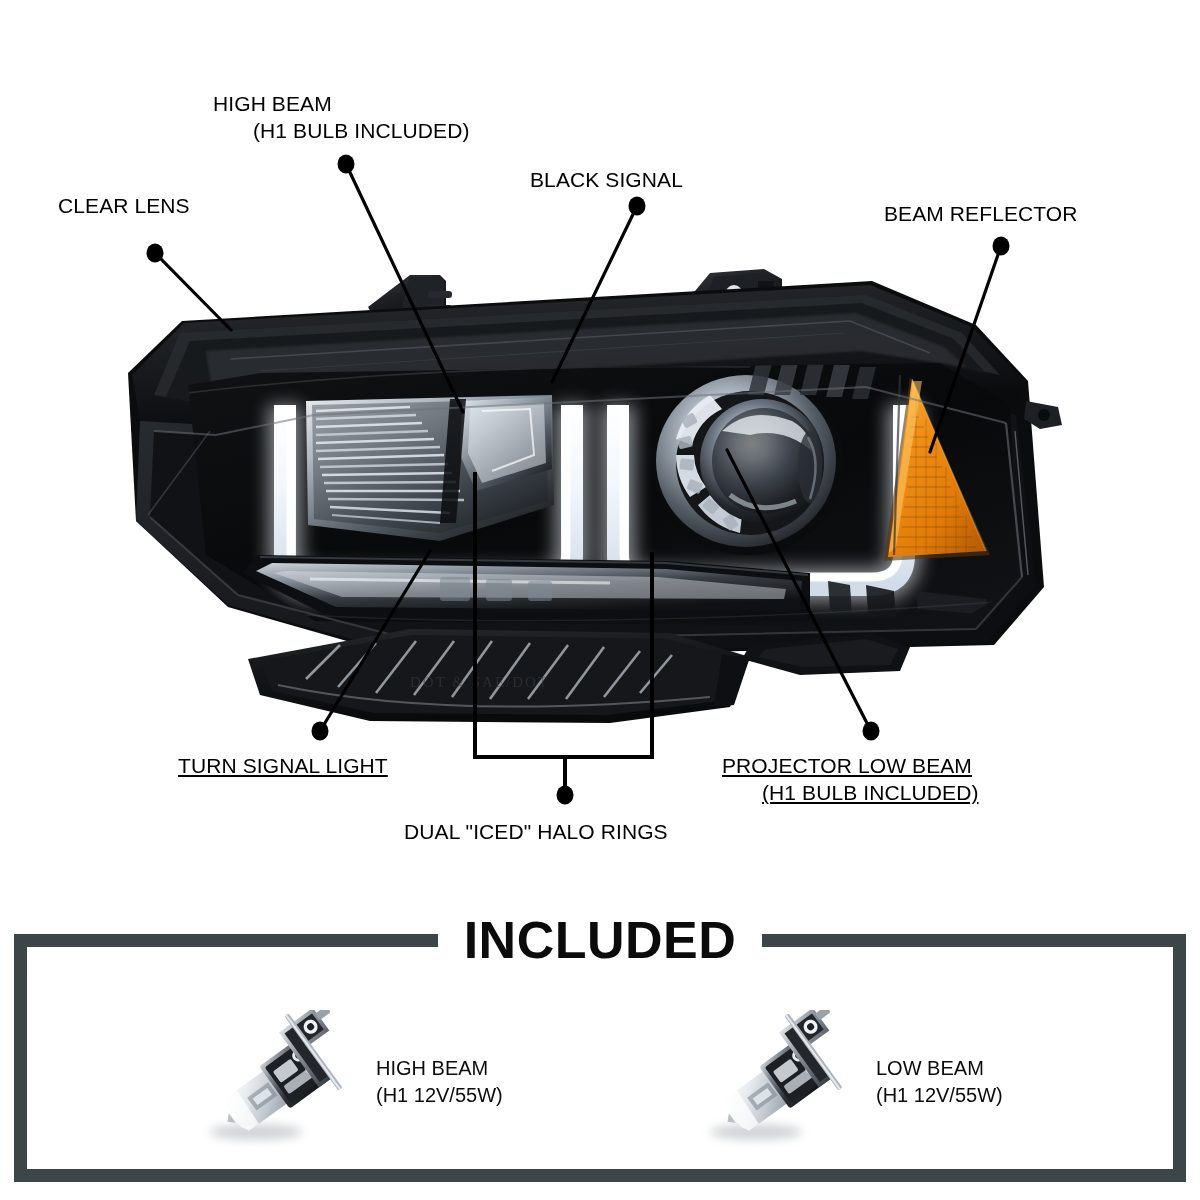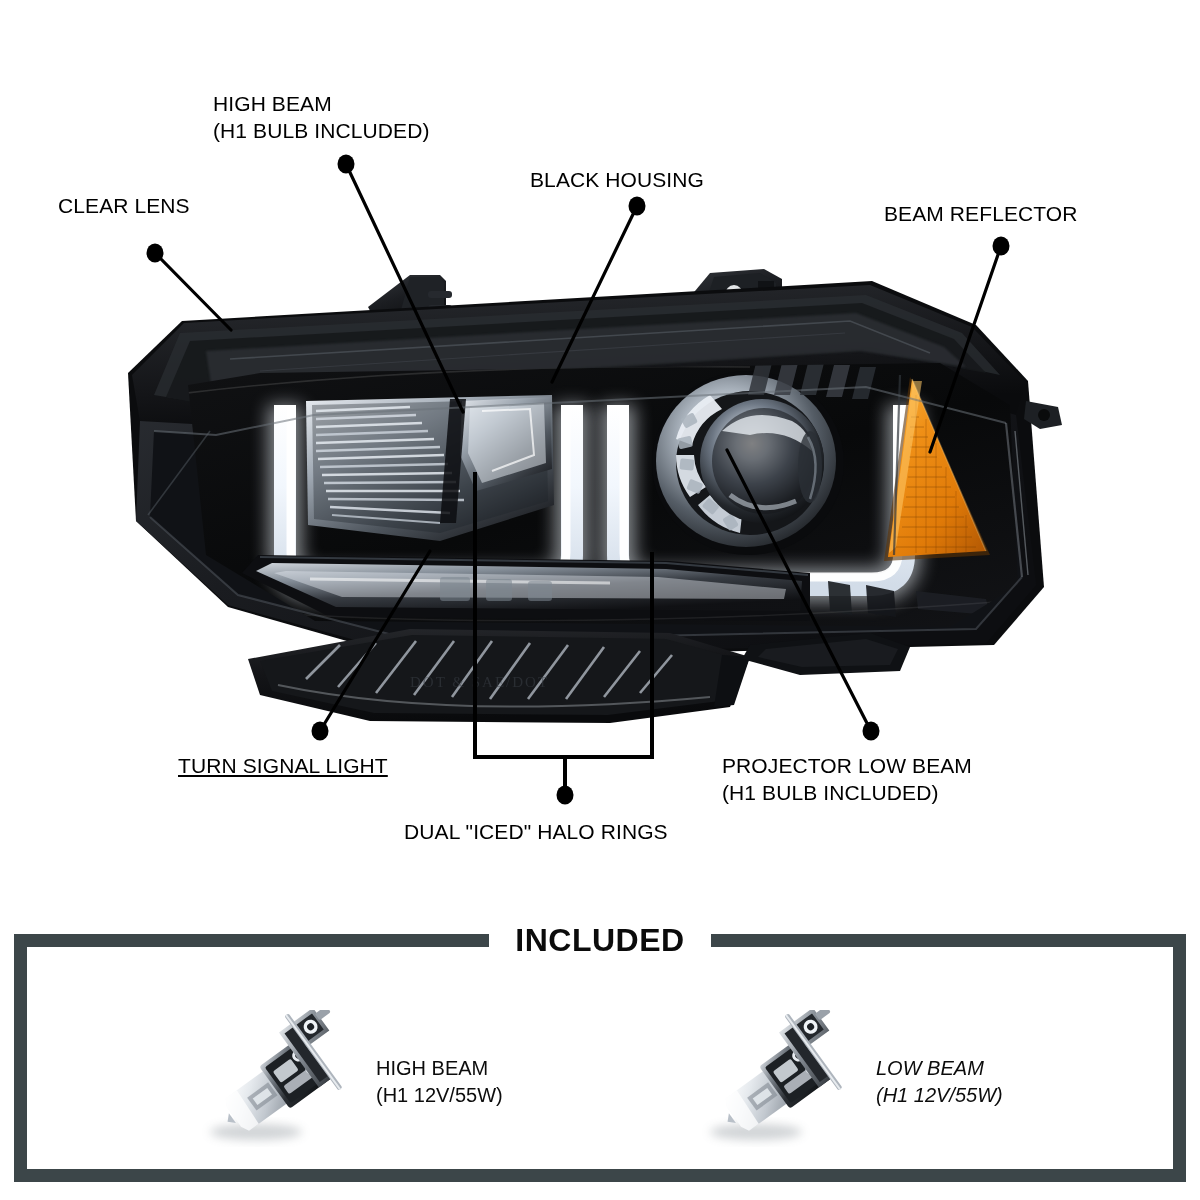--- a/index.html
+++ b/index.html
@@ -22,21 +22,21 @@
   
   .callout {
     position: absolute;
     font-family: "Liberation Sans", sans-serif;
     font-size: 21px;
     line-height: 27px;
     color: #000000;
     white-space: nowrap;
     letter-spacing: 0.1px;
   }
-  .callout .l2 { display: block; }
+  .callout .l2 { display: block; margin-left: 40px; }
 
   
   .overlay {
     position: absolute;
     left: 0; top: 0;
     width: 1200px; height: 1200px;
     pointer-events: none;
   }
 
   
@@ -61,21 +61,21 @@
     width: 1200px;
     text-align: center;
     pointer-events: none;
   }
   .included-title {
     display: inline-block;
     background: #ffffff;
     padding: 0 26px;
     font-family: "Liberation Sans", sans-serif;
     font-weight: bold;
-    font-size: 32px;
+    font-size: 52px;
     line-height: 44px;
     letter-spacing: 0.5px;
     color: #0b0b0b;
   }
 
   .bulb-item {
     position: absolute;
     display: flex;
     align-items: center;
   }
@@ -404,32 +404,32 @@
   <div class="callout" style="left:58px; top:192px;">
     <span>CLEAR LENS</span>
   </div>
 
   <div class="callout" style="left:213px; top:90px;">
     <span>HIGH BEAM</span>
     <span class="l2">(H1 BULB INCLUDED)</span>
   </div>
 
   <div class="callout" style="left:530px; top:166px;">
-    <span>BLACK HOUSING</span>
+    <span>BLACK SIGNAL</span>
   </div>
 
   <div class="callout" style="left:884px; top:200px;">
     <span>BEAM REFLECTOR</span>
   </div>
 
   <div class="callout" style="left:178px; top:752px;text-decoration:underline;">
     <span>TURN SIGNAL LIGHT</span>
   </div>
 
-  <div class="callout" style="left:722px; top:752px;">
+  <div class="callout" style="left:722px; top:752px;text-decoration:underline;">
     <span>PROJECTOR LOW BEAM</span>
     <span class="l2">(H1 BULB INCLUDED)</span>
   </div>
 
   <div class="callout" style="left:404px; top:818px;">
     <span>DUAL "ICED" HALO RINGS</span>
   </div>
 
   <div class="included-panel"></div>
 
@@ -489,21 +489,21 @@
           <rect x="148" y="34" width="14" height="8" rx="2" fill="#9aa1a9"></rect>
         </g>
       </svg>
     </div>
     <div class="bulb-label" style="margin-left:6px;">
       <span>HIGH BEAM</span><br>
       <span>(H1 12V/55W)</span>
     </div>
   </div>
 
-  <div class="bulb-item" style="left:700px; top:1010px;font-style:italic;">
+  <div class="bulb-item" style="left:700px; top:1010px;">
     <div class="bulb-art">
       <svg width="170" height="140" viewBox="0 0 170 140" xmlns="http://www.w3.org/2000/svg">
         <ellipse cx="56" cy="122" rx="46" ry="8" fill="#9aa0a6" opacity="0.45" filter="url(#fShadow)"></ellipse>
         <g transform="rotate(-36 85 70)">
           <path d="M22,58 L26,50 L74,50 L74,90 L26,90 L22,82 Z" fill="url(#gGlass)"></path>
           <path d="M22,58 L26,50 L40,50 L38,90 L26,90 L22,82 Z" fill="#ffffff" opacity="0.75"></path>
           <path d="M20,64 L20,76 L14,70 Z" fill="#b9c0c8"></path>
           <rect x="44" y="62" width="26" height="16" fill="#7b838c" opacity="0.55"></rect>
           <rect x="48" y="66" width="18" height="8" fill="#eef2f6" opacity="0.8"></rect>
           <rect x="72" y="44" width="52" height="52" rx="3" fill="url(#gMetal)"></rect>

